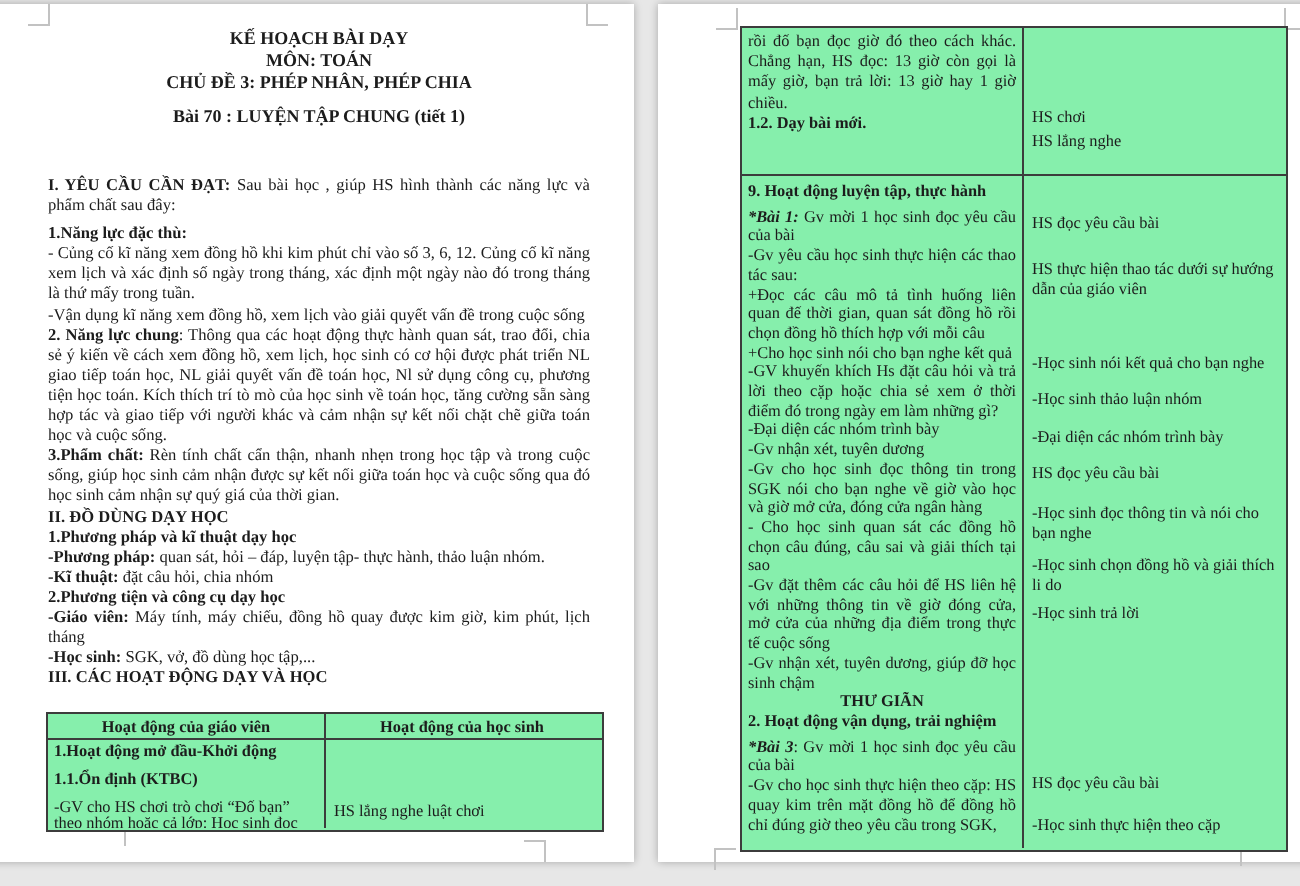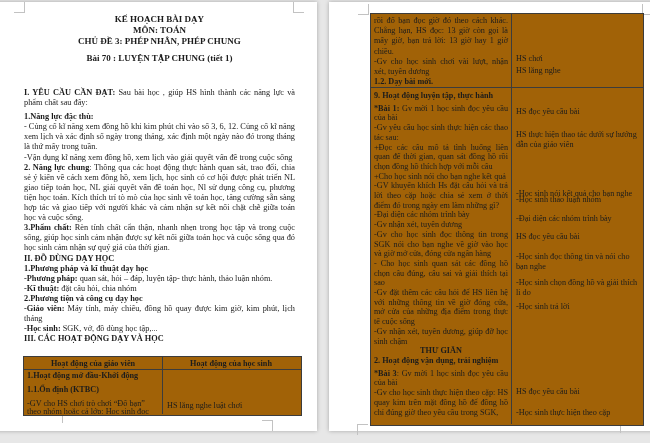--- a/index.html
+++ b/index.html
@@ -34,21 +34,21 @@
     vertical-align:-1px;margin-right:1px;}
 
   
   .p1-body{position:absolute;left:38px;top:86px;width:271px;
     font-size:8.3px;line-height:10.1px;text-align:justify;}
   .p1-body p{margin:0;}
   .p1-body p.gap{margin-top:4px;}
   b.ld{font-weight:bold;}
 
   
-  .tbl{position:absolute;border:1px solid #3c3c3c;background:#a16207;font-size:8.2px;}
+  .tbl{position:absolute;border:1px solid #3c3c3c;background:#86efac;font-size:8.2px;}
   .row{display:flex;}
   .cell{overflow:hidden;position:relative;padding:2px 3px;box-sizing:border-box;}
   .cell.gv{border-right:1px solid #3c3c3c;}
   .hdr{font-weight:bold;text-align:center;line-height:10px;}
   .hs-it{position:absolute;left:4px;right:2px;line-height:9.8px;}
 
   #tbl1{left:37px;top:354px;width:277px;height:58px;line-height:8.8px;}
   #tbl1 .row1{border-bottom:1px solid #3c3c3c;height:12px;}
   #tbl1 .row2{height:44px;}
   #tbl1 .c1{width:139px;}
@@ -61,21 +61,21 @@
   #tbl2 .c2{width:129px;}
   #tbl2 .rowA{border-bottom:1px solid #3c3c3c;height:73px;}
   #tbl2 .rowB{height:336px;}
   #tbl2 .rowA .gv{line-height:10.2px;text-align:justify;}
   #tbl2 .rowA .gv p{margin:0;}
   #tbl2 .rowB .gv{line-height:9.7px;text-align:justify;}
   #tbl2 .rowB .gv p{margin:0;}
   .h2line{font-weight:bold;margin:1px 0 3px 0 !important;text-align:left;}
   .relax{font-weight:bold;text-align:center !important;}
   .h3line{font-weight:bold;text-align:left !important;}
-  .bi{font-weight:bold;}
+  .bi{font-weight:bold;font-style:italic;}
   .bld{font-weight:bold;}
   .mt3{margin-top:3px !important;}
 </style>
 </head>
 <body>
 
 <div id="dragHandle">
   <i></i>
     <i></i>
     <i></i>
@@ -86,21 +86,21 @@
 
 <div class="page" id="page1">
   <div class="mark mk-rb" style="left:28px;top:0;"></div>
   <div class="mark mk-lb" style="left:307px;top:0;"></div>
   <div class="mark mk-lt" style="left:76px;top:410px;"></div>
   <div class="mark mk-rt" style="left:276px;top:418px;"></div>
 
   <div class="p1-head">
     <div>KẾ HOẠCH BÀI DẠY</div>
     <div>MÔN: TOÁN</div>
-    <div>CHỦ ĐỀ 3: PHÉP NHÂN, PHÉP CHUNG</div>
+    <div>CHỦ ĐỀ 3: PHÉP NHÂN, PHÉP CHIA</div>
     <div class="t5">Bài 70 : LUYỆN TẬP CHUNG (tiết 1)</div>
   </div>
 
   <div class="p1-body">
     <p><b class="ld">I. YÊU CẦU CẦN ĐẠT:</b><span> Sau bài học , giúp HS hình thành các năng lực và phẩm chất sau đây:</span></p>
     <p class="gap"><b class="ld">1.Năng lực đặc thù:</b><span></span></p>
     <p><b class="ld"></b><span>- Củng cố kĩ năng xem đồng hồ khi kim phút chỉ vào số 3, 6, 12. Củng cố kĩ năng xem lịch và xác định số ngày trong tháng, xác định một ngày nào đó trong tháng là thứ mấy trong tuần.</span></p>
     <p><b class="ld"></b><span>-Vận dụng kĩ năng xem đồng hồ, xem lịch vào giải quyết vấn đề trong cuộc sống</span></p>
     <p><b class="ld">2. Năng lực chung</b><span>: Thông qua các hoạt động thực hành quan sát, trao đổi, chia sẻ ý kiến về cách xem đồng hồ, xem lịch, học sinh có cơ hội được phát triển NL giao tiếp toán học, NL giải quyết vấn đề toán học, Nl sử dụng công cụ, phương tiện học toán. Kích thích trí tò mò của học sinh về toán học, tăng cường sẵn sàng hợp tác và giao tiếp với người khác và cảm nhận sự kết nối chặt chẽ giữa toán học và cuộc sống.</span></p>
     <p><b class="ld">3.Phẩm chất:</b><span> Rèn tính chất cẩn thận, nhanh nhẹn trong học tập và trong cuộc sống, giúp học sinh cảm nhận được sự kết nối giữa toán học và cuộc sống qua đó học sinh cảm nhận sự quý giá của thời gian.</span></p>
@@ -135,21 +135,20 @@
 <div class="page" id="page2">
   <div class="mark mk-rb" style="left:29px;top:2px;"></div>
   <div class="mark mk-lb" style="left:313px;top:2px;"></div>
   <div class="mark mk-lt" style="left:28px;top:422px;"></div>
   <div class="mark mk-rt" style="left:281px;top:420px;"></div>
 
   <div class="tbl" id="tbl2">
     <div class="row rowA">
       <div class="cell gv c1">
         <p>rồi đố bạn đọc giờ đó theo cách khác. Chẳng hạn, HS đọc: 13 giờ còn gọi là mấy giờ, bạn trả lời: 13 giờ hay 1 giờ chiều.</p>
-        <p>-Gv cho học sinh chơi vài lượt, nhận xét, tuyên dương</p>
         <p class="bld">1.2. Dạy bài mới.</p>
       </div>
       <div class="cell c2">
         <div class="hs-it" style="top:40px;">HS chơi</div>
         <div class="hs-it" style="top:52px;">HS lắng nghe</div>
       </div>
     </div>
     <div class="row rowB">
       <div class="cell gv c1">
         <p class="h2line">9. Hoạt động luyện tập, thực hành</p>
@@ -165,21 +164,21 @@
         <p><b class="bi"></b><span>-Gv đặt thêm các câu hỏi để HS liên hệ với những thông tin về giờ đóng cửa, mở cửa của những địa điểm trong thực tế cuộc sống</span></p>
         <p><b class="bi"></b><span>-Gv nhận xét, tuyên dương, giúp đỡ học sinh chậm</span></p>
         <p class="relax">THƯ GIÃN</p>
         <p class="h3line">2. Hoạt động vận dụng, trải nghiệm</p>
         <p class="mt3"><b class="bi">*Bài 3</b><span>: Gv mời 1 học sinh đọc yêu cầu của bài</span></p>
         <p><b class="bi"></b><span>-Gv cho học sinh thực hiện theo cặp: HS quay kim trên mặt đồng hồ để đồng hồ chỉ đúng giờ theo yêu cầu trong SGK,</span></p>
       </div>
       <div class="cell c2">
         <div class="hs-it" style="top:19px;">HS đọc yêu cầu bài</div>
         <div class="hs-it" style="top:42px;">HS thực hiện thao tác dưới sự hướng dẫn của giáo viên</div>
-        <div class="hs-it" style="top:101px;">-Học sinh nói kết quả cho bạn nghe</div>
+        <div class="hs-it" style="top:89px;">-Học sinh nói kết quả cho bạn nghe</div>
         <div class="hs-it" style="top:107px;">-Học sinh thảo luận nhóm</div>
         <div class="hs-it" style="top:126px;">-Đại diện các nhóm trình bày</div>
         <div class="hs-it" style="top:144px;">HS đọc yêu cầu bài</div>
         <div class="hs-it" style="top:164px;">-Học sinh đọc thông tin và nói cho bạn nghe</div>
         <div class="hs-it" style="top:190px;">-Học sinh chọn đồng hồ và giải thích li do</div>
         <div class="hs-it" style="top:214px;">-Học sinh trả lời</div>
         <div class="hs-it" style="top:299px;">HS đọc yêu cầu bài</div>
         <div class="hs-it" style="top:320px;">-Học sinh thực hiện theo cặp</div>
       </div>
     </div>

